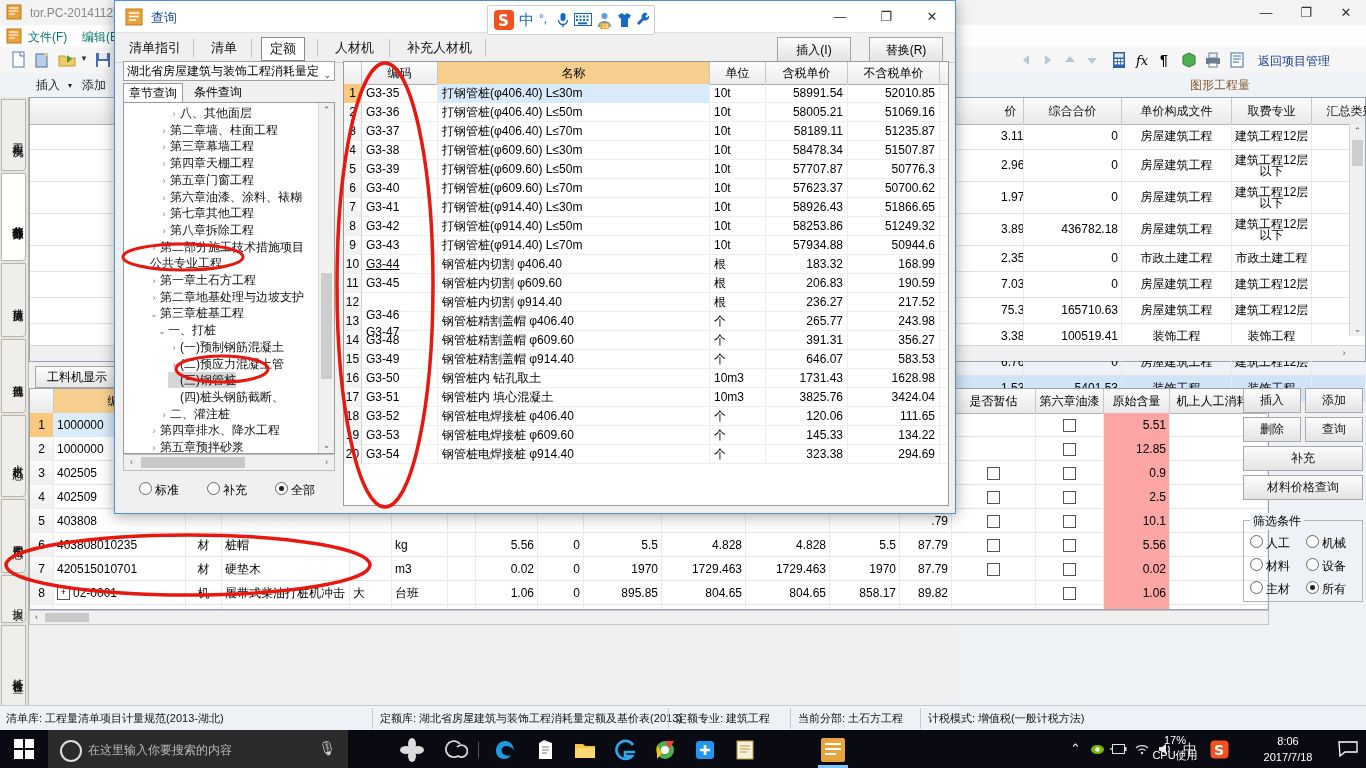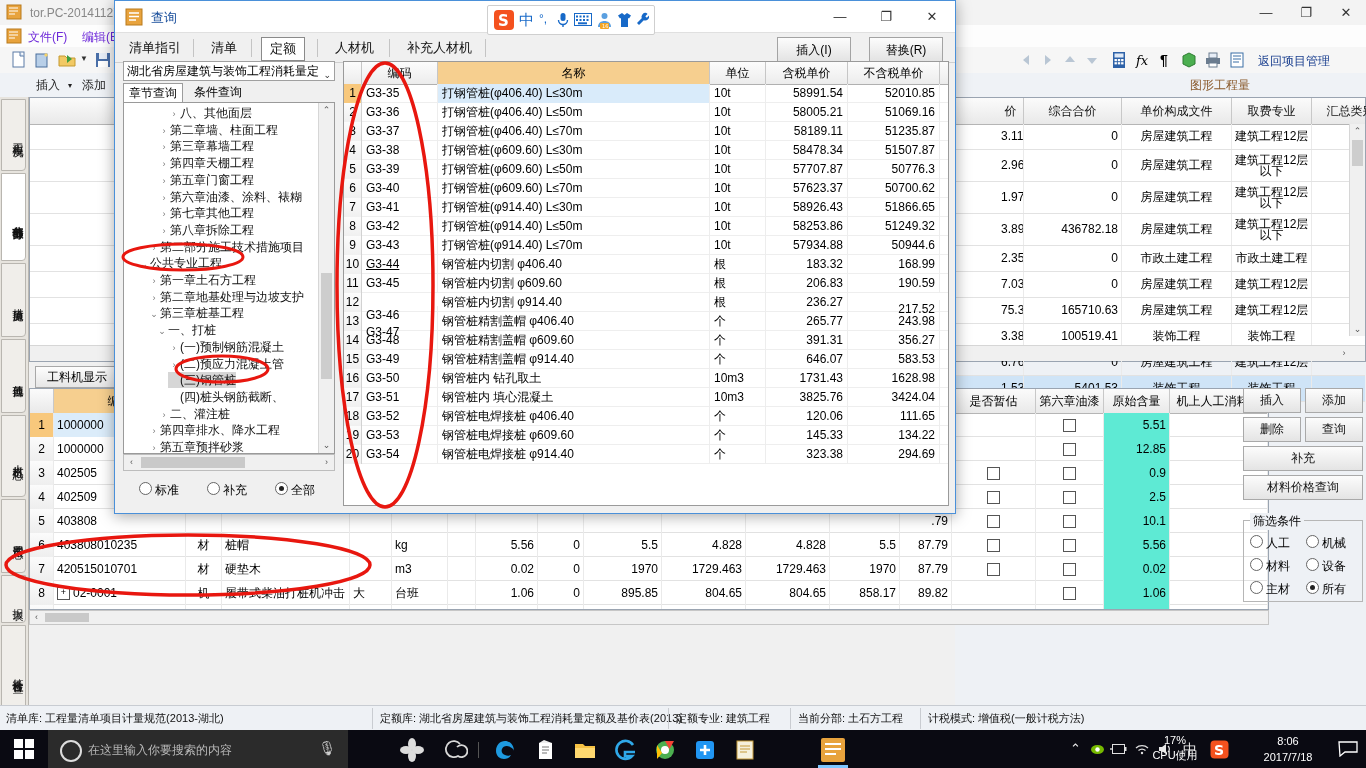--- a/index.html
+++ b/index.html
@@ -11,21 +11,21 @@
   }
   .abs{position:absolute;}
   
   #bg-window{position:absolute;left:0;top:0;width:1366px;height:705px;background:#eef1f5;}
   #bg-titlebar{position:absolute;left:0;top:0;width:1366px;height:25px;background:#f3f3f3;border-bottom:1px solid #d8d8d8;}
   #bg-titlebar .bgtitle{position:absolute;left:30px;top:5px;font-size:12px;color:#888;white-space:nowrap;}
   #bg-titlebar .appicon{position:absolute;left:6px;top:4px;width:16px;height:16px;}
   .wbtns{position:absolute;top:0;height:25px;display:flex;}
   .wbtn{width:40px;height:25px;display:flex;align-items:center;justify-content:center;font-size:13px;color:#333;}
   #menubar{position:absolute;left:0;top:25px;width:1366px;height:22px;background:#fdfdfd;border-bottom:1px solid #e3e3e3;}
-  #menubar .mi{position:absolute;top:4px;font-size:12px;color:#6d28d9;}
+  #menubar .mi{position:absolute;top:4px;font-size:12px;color:#0f766e;}
   #menubar .mic{position:absolute;left:6px;top:3px;width:16px;height:16px;}
   .wbtn2{position:absolute;top:26px;width:18px;height:16px;text-align:center;font-size:11px;color:#333;line-height:16px;}
   #toolbar{position:absolute;left:0;top:47px;width:1366px;height:26px;background:#f6f6f6;border-bottom:1px solid #dcdcdc;}
   .tbicon{position:absolute;top:4px;width:18px;height:18px;}
   #tb-ret{position:absolute;top:6px;font-size:12px;color:#1a3f8f;white-space:nowrap;}
   #subtoolbar{position:absolute;left:0;top:73px;width:1366px;height:24px;background:#eff2f6;border-bottom:1px solid #dcdcdc;}
   #subtoolbar .sti{position:absolute;top:4px;font-size:12px;color:#222;}
   
   #vtabs{position:absolute;left:0;top:97px;width:28px;height:608px;background:#e7e4de;border-right:1px solid #b9b6b0;}
   .vtab{position:absolute;left:1px;width:25px;background:#f0eeea;border:1px solid #b9b6b0;border-radius:0 0 4px 0;
@@ -50,21 +50,21 @@
   .lgh{position:absolute;top:0;height:24px;line-height:24px;text-align:center;font-size:12px;border-right:1px solid #c8c8c8;box-sizing:border-box;white-space:nowrap;overflow:hidden;}
   .lgrow{position:absolute;left:0;width:100%;height:24px;border-bottom:1px solid #e2e2e2;box-sizing:border-box;}
   .lgc{position:absolute;top:0;height:24px;line-height:24px;font-size:12px;border-right:1px solid #eaeaea;box-sizing:border-box;padding:0 3px;overflow:hidden;white-space:nowrap;}
   .lgc.r{text-align:right;}
   .lgc.c{text-align:center;}
   .rowhdr{background:linear-gradient(#fbfbfb,#eee);text-align:center;}
   .rowhdr.act{background:#f8c87c;}
   .cbx{display:inline-block;width:11px;height:11px;border:1px solid #555;background:#fff;vertical-align:middle;}
   .expander{display:inline-block;width:11px;height:11px;border:1px solid #555;background:#fff;
             font-size:9px;line-height:9px;text-align:center;vertical-align:middle;margin-right:3px;color:#000;}
-  .origcell{background:#5eead4;}
+  .origcell{background:#fca5a5;}
   
   #rightpanel{position:absolute;left:1243px;top:388px;width:123px;height:220px;}
   .rbtn{position:absolute;background:linear-gradient(#fcfcfc,#e4e4e4);border:1px solid #a9a9a9;text-align:center;font-size:12px;color:#111;line-height:22px;height:23px;}
   #filterbox{position:absolute;left:1243px;top:520px;width:118px;height:80px;border:1px solid #b6b6b6;}
   #filterbox .ftitle{position:absolute;left:6px;top:-8px;background:#eef1f5;padding:0 3px;font-size:12px;}
   .radio{display:inline-block;width:11px;height:11px;border:1px solid #666;border-radius:50%;background:#fff;vertical-align:-1px;margin-right:3px;position:relative;}
   .radio.on:after{content:"";position:absolute;left:2.5px;top:2.5px;width:5px;height:5px;border-radius:50%;background:#222;}
   .fopt{position:absolute;font-size:12px;white-space:nowrap;}
   
   #statusbar{position:absolute;left:0;top:705px;width:1366px;height:25px;background:#eef1f5;border-top:1px solid #c8ccd2;}
@@ -753,21 +753,21 @@
           <div class="dgc " style="left: 366px; width: 56px;">根</div>
           <div class="dgc r" style="left: 422px; width: 82px;">206.83</div>
           <div class="dgc r" style="left: 504px; width: 92px;">190.59</div>
         </div>
         <div class="dgrow" style="top: 231px;">
           <div class="dgc num" style="left: 0px; width: 18px; padding: 0px;">12</div>
           <div class="dgc " style="left: 18px; width: 76px; margin-top: 13px;">G3-46</div>
           <div class="dgc nm" style="left: 94px; width: 272px;">钢管桩内切割 φ914.40</div>
           <div class="dgc " style="left: 366px; width: 56px;">根</div>
           <div class="dgc r" style="left: 422px; width: 82px;">236.27</div>
-          <div class="dgc r" style="left: 504px; width: 92px; margin-top: 7px;">217.52</div>
+          <div class="dgc r" style="left: 504px; width: 92px;">217.52</div>
         </div>
         <div class="dgrow" style="top: 250px;">
           <div class="dgc num" style="left: 0px; width: 18px; padding: 0px;">13</div>
           <div class="dgc " style="left: 18px; width: 76px; margin-top: 11px;">G3-47</div>
           <div class="dgc nm" style="left: 94px; width: 272px;">钢管桩精割盖帽 φ406.40</div>
           <div class="dgc " style="left: 366px; width: 56px;">个</div>
           <div class="dgc r" style="left: 422px; width: 82px;">265.77</div>
           <div class="dgc r" style="left: 504px; width: 92px;">243.98</div>
         </div>
         <div class="dgrow" style="top: 269px;">

